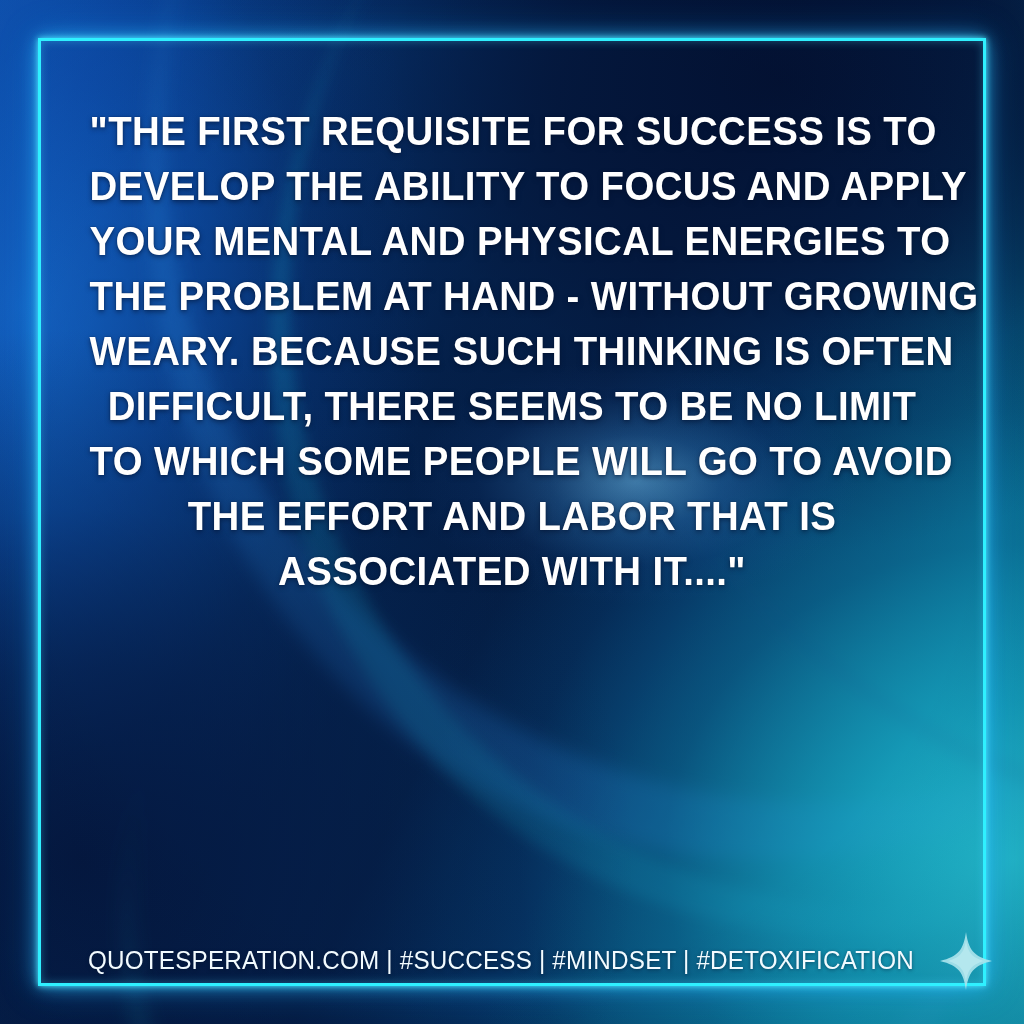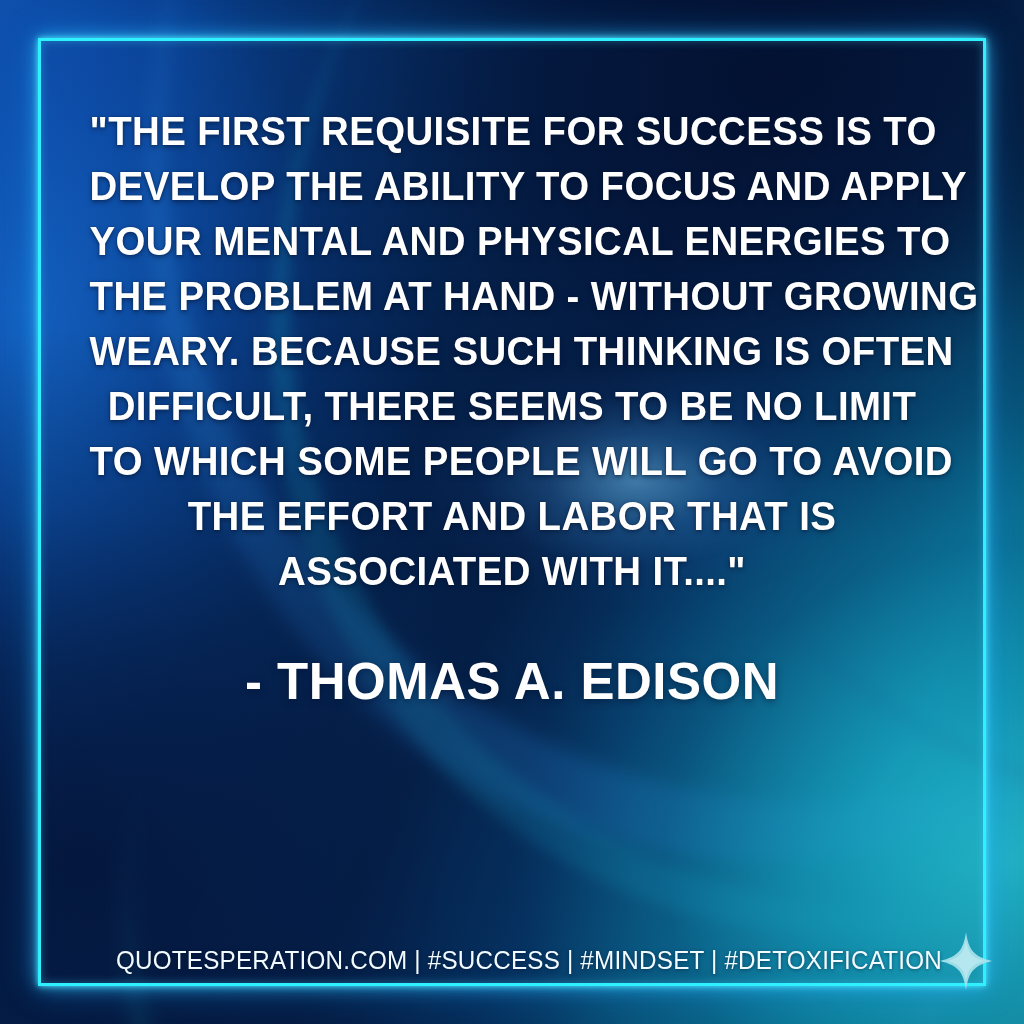--- a/index.html
+++ b/index.html
@@ -246,21 +246,21 @@
 
   
   .footer-row {
     position: absolute;
     left: 88px;
     bottom: 38px;
     width: 880px;
     height: 52px;
     display: flex;
     align-items: center;
-    justify-content: flex-end;
+    justify-content: flex-start;
   }
 
   .footer-text {
     color: #f2fbff;
     font-family: "Liberation Sans", sans-serif;
     font-size: 25px;
     font-weight: normal;
     letter-spacing: 0.2px;
     white-space: nowrap;
     text-shadow: 0 1px 4px rgba(2,20,45,0.55);
@@ -313,21 +313,20 @@
       <div class="quote-line">DEVELOP THE ABILITY TO FOCUS AND APPLY</div>
       <div class="quote-line">YOUR MENTAL AND PHYSICAL ENERGIES TO</div>
       <div class="quote-line">THE PROBLEM AT HAND - WITHOUT GROWING</div>
       <div class="quote-line">WEARY. BECAUSE SUCH THINKING IS OFTEN</div>
       <div class="quote-line">DIFFICULT, THERE SEEMS TO BE NO LIMIT</div>
       <div class="quote-line">TO WHICH SOME PEOPLE WILL GO TO AVOID</div>
       <div class="quote-line">THE EFFORT AND LABOR THAT IS</div>
       <div class="quote-line">ASSOCIATED WITH IT...."</div>
     </div>
 
-    <div class="attribution">- THOMAS A. EDISON</div>
 
     <div class="footer-row">
       <span class="footer-text">QUOTESPERATION.COM | #SUCCESS | #MINDSET | #DETOXIFICATION</span>
     </div>
 
     <span class="sparkle-icon">
       <svg viewBox="0 0 52 58" width="52" height="58" xmlns="http://www.w3.org/2000/svg">
         <path d="M26 0 C28.5 17 33 24.5 52 29 C33 33.5 28.5 41 26 58 C23.5 41 19 33.5 0 29 C19 24.5 23.5 17 26 0 Z" fill="#a9e3ec" opacity="0.92"></path>
         <path d="M26 8 C27.8 19.5 30.8 25 44 29 C30.8 33 27.8 38.5 26 50 C24.2 38.5 21.2 33 8 29 C21.2 25 24.2 19.5 26 8 Z" fill="#c7eef4" opacity="0.55"></path>
       </svg>

